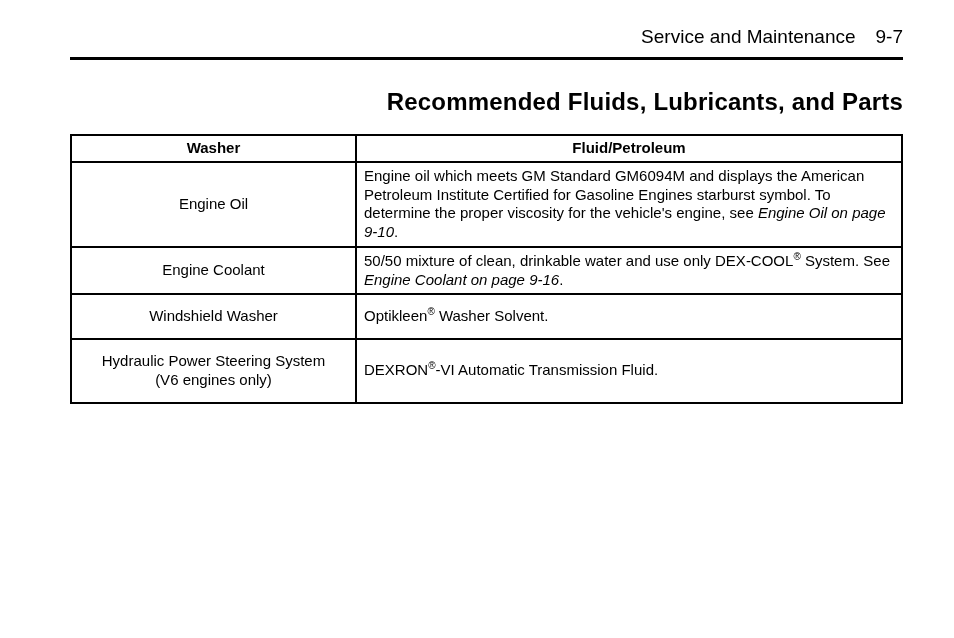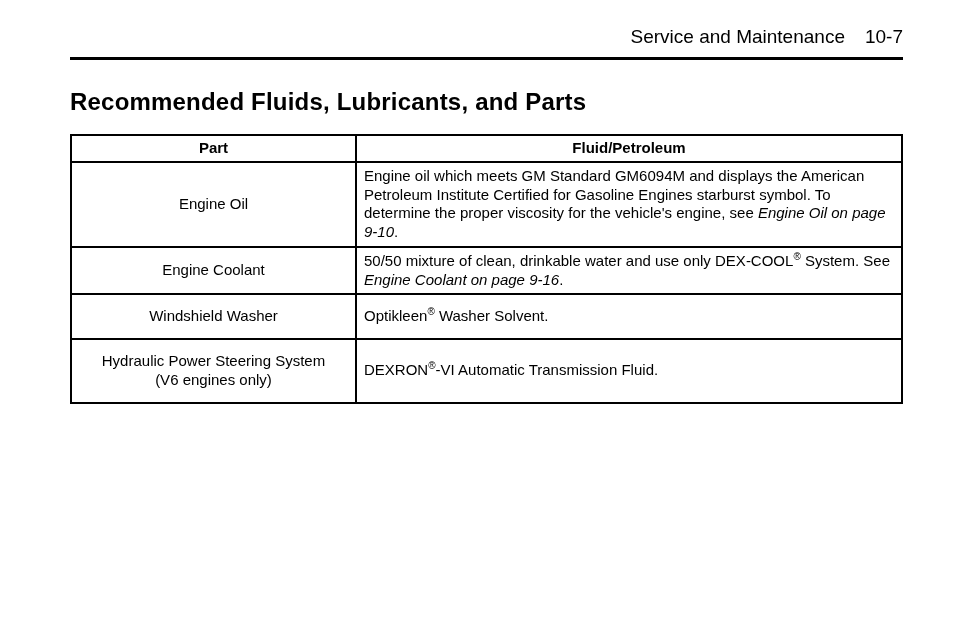--- a/index.html
+++ b/index.html
@@ -26,20 +26,21 @@
     font-weight: normal;
     font-size: 19px;
     padding-bottom: 9px;
     border-bottom: 3px solid #000000;
   }
   h1.doc-title {
     font-size: 24px;
     font-weight: bold;
     margin: 28px 0 18px 0;
     letter-spacing: 0.2px;
+    text-align: right;
   }
   h2.doc-subtitle {
     font-size: 20px;
     font-weight: bold;
     margin: 0 0 13px 0;
   }
   table.fluids-table {
     width: 100%;
     border-collapse: collapse;
     border: 2px solid #000000;
@@ -79,30 +80,30 @@
     vertical-align: super;
   }
 </style>
 </head>
 <body>
 
 <div class="page">
 
   <div class="page-header">
     <span>Service and Maintenance</span>
-    <span>10-7</span>
+    <span>9-7</span>
   </div>
 
   <h1 class="doc-title">Recommended Fluids, Lubricants, and Parts</h1>
 
 
   <table class="fluids-table">
     <thead>
       <tr>
-        <th class="col-usage">Part</th>
+        <th class="col-usage">Washer</th>
         <th class="col-fluid">Fluid/Petroleum</th>
       </tr>
     </thead>
     <tbody>
         <tr>
           <td class="usage">Engine Oil</td>
           <td class="fluid"><span>Engine oil which meets GM Standard GM6094M and displays the American Petroleum Institute Certified for Gasoline Engines starburst symbol. To determine the proper viscosity for the vehicle's engine, see </span><em>Engine Oil on page 9-10</em><span>.</span></td>
         </tr>
         <tr>
           <td class="usage">Engine Coolant</td>

